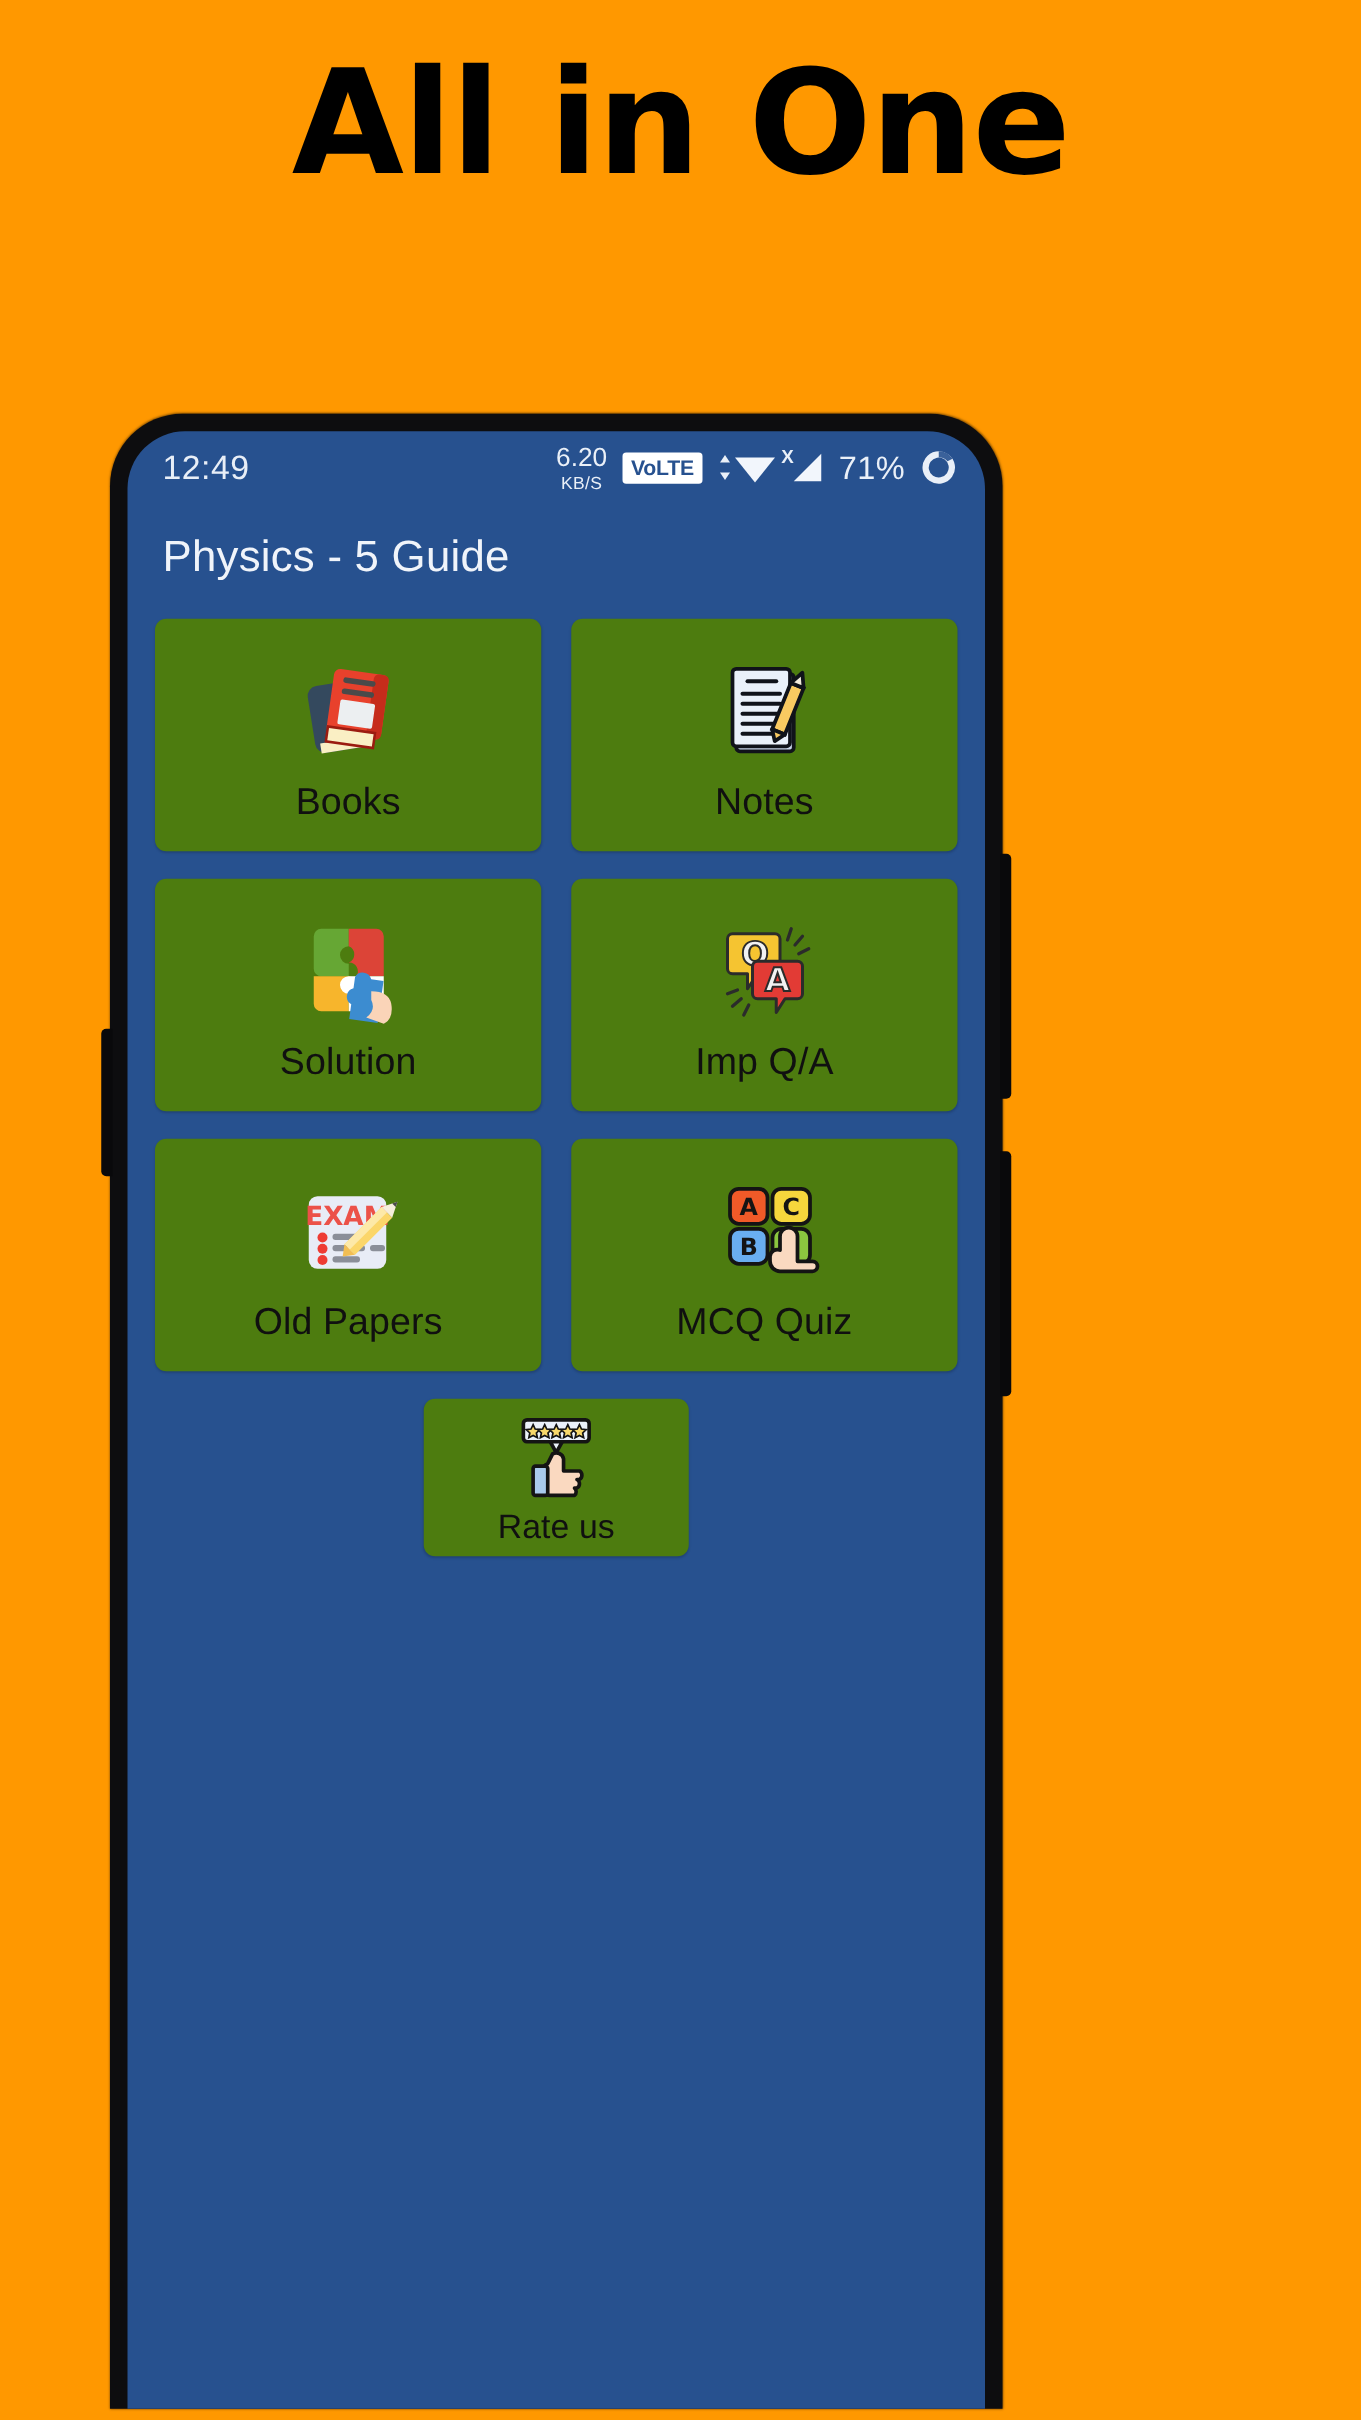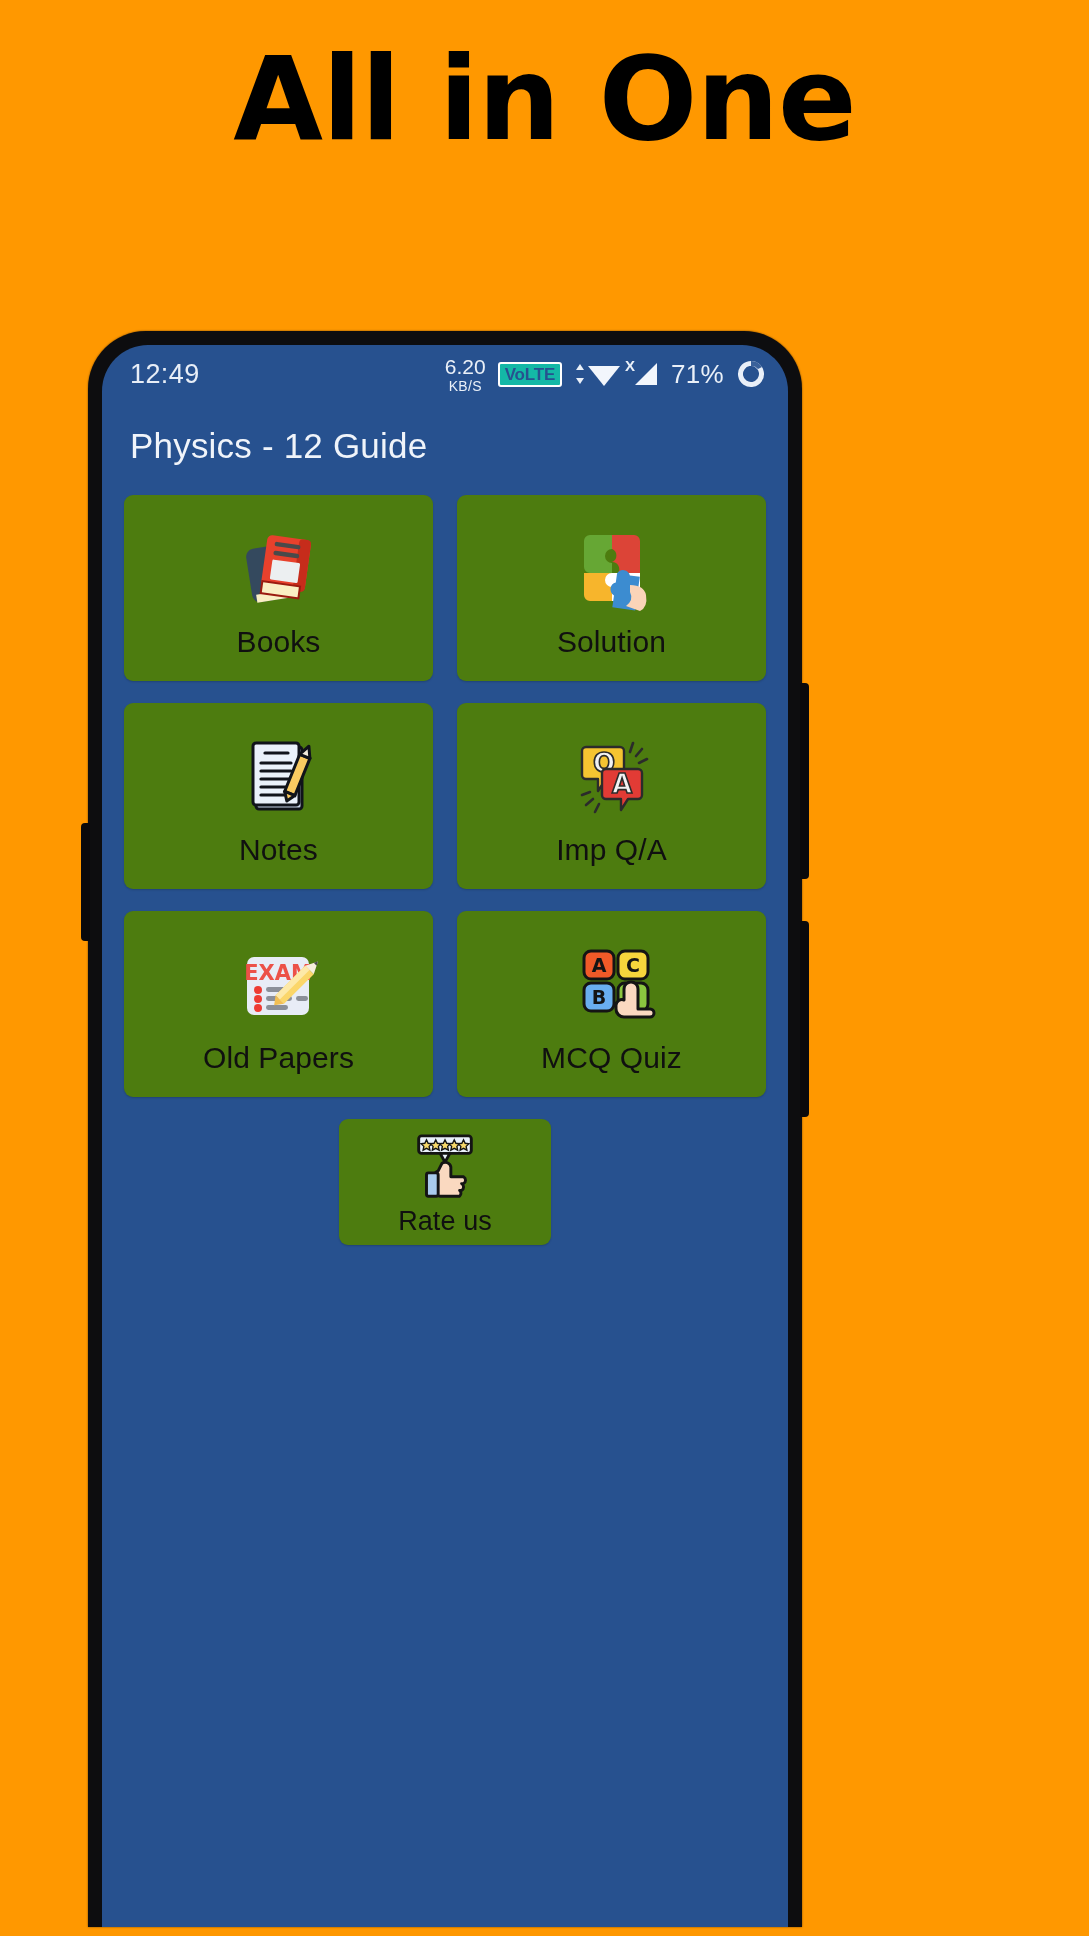--- a/index.html
+++ b/index.html
@@ -96,21 +96,21 @@
     flex-direction: column;
     align-items: center;
     line-height: 1;
     color: #EAF0F8;
   }
   .net-speed .val { font-size: 21px; font-weight: 400; }
   .net-speed .unit { font-size: 14px; margin-top: 2px; letter-spacing: .3px; }
 
   .volte-badge {
     border: 2.5px solid #FFFFFF;
-    background: #14b8a6;
+    background: #ffffff;
     color: #27518F;
     font-size: 17px;
     font-weight: 700;
     padding: 2px 5px;
     border-radius: 3px;
     line-height: 1;
     letter-spacing: -.2px;
   }
 
   .ic { display: block; }
@@ -238,21 +238,21 @@
 
         <svg class="ic" width="30" height="30" viewBox="0 0 30 30" aria-hidden="true">
           <path d="M15 2 a13 13 0 1 0 0 26 a13 13 0 1 0 0 -26 Z M15 7 a8 8 0 1 1 0 16 a8 8 0 1 1 0 -16 Z" fill="#E9EFF8" fill-rule="evenodd" transform="rotate(35 15 15)"></path>
           <path d="M15 2 a13 13 0 0 1 11 6 L22 10 a8 8 0 0 0 -7 -3 Z" fill="#27518F" opacity=".9"></path>
         </svg>
 
       </div>
     </div>
 
     <div class="app-bar">
-      <div class="app-bar-title">Physics - 12 Guide</div>
+      <div class="app-bar-title">Physics - 5 Guide</div>
     </div>
 
     <div class="grid">
 
       <div class="card">
         <div class="card-icon">
           <svg width="92" height="92" viewBox="0 0 92 92" aria-hidden="true">
             <g transform="rotate(-9 46 48)">
               <rect x="16" y="20" width="48" height="54" rx="8" fill="#34495E"></rect>
               <path d="M20 66 L58 66 L58 74 L20 74 Z" fill="#FAEFC4"></path>
@@ -262,34 +262,20 @@
               <rect x="62" y="12" width="12" height="52" rx="4" fill="#C62C1B"></rect>
               <rect x="38" y="18" width="26" height="4.5" rx="2.2" fill="#4A4A4A"></rect>
               <rect x="38" y="27" width="26" height="4.5" rx="2.2" fill="#4A4A4A"></rect>
               <rect x="38" y="36" width="28" height="20" rx="1.5" fill="#ECEFF1"></rect>
               <path d="M30 58 L70 58 L70 72 L30 72 Z" fill="#9B1B10"></path>
               <path d="M32 60 L68 60 L68 70 L32 70 Z" fill="#FAEFC4"></path>
             </g>
           </svg>
         </div>
         <div class="card-label">Books</div>
-      </div>
-
-      <div class="card">
-        <div class="card-icon">
-          <svg width="92" height="92" viewBox="0 0 92 92" aria-hidden="true">
-            <path d="M18 16 a6 6 0 0 1 6 -6 h22 v14 a7 7 0 0 0 0 14 v10 H24 a6 6 0 0 1 -6 -6 Z" fill="#66A734"></path>
-            <path d="M46 10 h22 a6 6 0 0 1 6 6 v32 H52 a7 7 0 0 0 -6 -11 a7 7 0 0 0 0 -13 Z" fill="#DC4437"></path>
-            <path d="M18 48 h28 a7 7 0 0 1 0 14 v14 H24 a6 6 0 0 1 -6 -6 Z" fill="#F7B52C"></path>
-            <path d="M46 48 h28 v22 a6 6 0 0 1 -6 6 H46 v-14 a7 7 0 0 1 0 -14 Z" fill="#FFFFFF"></path>
-            <path d="M49 50 a7 7 0 0 1 13 0 h10 v12 a7 7 0 0 1 0 13 v9 H49 v-12 a7 7 0 0 1 0 -13 Z" fill="#3C8CD0" transform="rotate(8 60 64)"></path>
-            <path d="M64 60 q14 0 16 10 q2 12 -6 16 l-14 -5 q8 -6 4 -14 Z" fill="#FAD4B8"></path>
-          </svg>
-        </div>
-        <div class="card-label">Solution</div>
       </div>
 
       <div class="card">
         <div class="card-icon">
           <svg width="92" height="92" viewBox="0 0 92 92" aria-hidden="true">
             <rect x="23" y="14" width="46" height="62" rx="3" fill="#C9D6EA" stroke="#10131A" stroke-width="3"></rect>
             <rect x="20" y="10" width="46" height="62" rx="3" fill="#EAF1FA" stroke="#10131A" stroke-width="3"></rect>
             <g stroke="#10131A" stroke-width="3.2" stroke-linecap="round">
               <line x1="32" y1="20" x2="55" y2="20"></line>
               <line x1="28" y1="30" x2="58" y2="30"></line>
@@ -299,20 +285,34 @@
               <line x1="28" y1="62" x2="58" y2="62"></line>
             </g>
             <g transform="rotate(22 64 44)">
               <rect x="58" y="22" width="11" height="40" fill="#F9CA61" stroke="#10131A" stroke-width="3"></rect>
               <path d="M58 22 L63.5 11 L69 22 Z" fill="#F2EBDC" stroke="#10131A" stroke-width="3" stroke-linejoin="round"></path>
               <path d="M58 62 L63.5 70 L69 62 Z" fill="#F9CA61" stroke="#10131A" stroke-width="3" stroke-linejoin="round"></path>
             </g>
           </svg>
         </div>
         <div class="card-label">Notes</div>
+      </div>
+
+      <div class="card">
+        <div class="card-icon">
+          <svg width="92" height="92" viewBox="0 0 92 92" aria-hidden="true">
+            <path d="M18 16 a6 6 0 0 1 6 -6 h22 v14 a7 7 0 0 0 0 14 v10 H24 a6 6 0 0 1 -6 -6 Z" fill="#66A734"></path>
+            <path d="M46 10 h22 a6 6 0 0 1 6 6 v32 H52 a7 7 0 0 0 -6 -11 a7 7 0 0 0 0 -13 Z" fill="#DC4437"></path>
+            <path d="M18 48 h28 a7 7 0 0 1 0 14 v14 H24 a6 6 0 0 1 -6 -6 Z" fill="#F7B52C"></path>
+            <path d="M46 48 h28 v22 a6 6 0 0 1 -6 6 H46 v-14 a7 7 0 0 1 0 -14 Z" fill="#FFFFFF"></path>
+            <path d="M49 50 a7 7 0 0 1 13 0 h10 v12 a7 7 0 0 1 0 13 v9 H49 v-12 a7 7 0 0 1 0 -13 Z" fill="#3C8CD0" transform="rotate(8 60 64)"></path>
+            <path d="M64 60 q14 0 16 10 q2 12 -6 16 l-14 -5 q8 -6 4 -14 Z" fill="#FAD4B8"></path>
+          </svg>
+        </div>
+        <div class="card-label">Solution</div>
       </div>
 
       <div class="card">
         <div class="card-icon">
           <svg width="92" height="92" viewBox="0 0 92 92" aria-hidden="true">
             <path d="M20 14 h34 a4 4 0 0 1 4 4 v24 a4 4 0 0 1 -4 4 h-14 l-8 12 v-12 h-12 a4 4 0 0 1 -4 -4 v-24 a4 4 0 0 1 4 -4 Z" fill="#F5C431" stroke="#2B2B2B" stroke-width="2.4" stroke-linejoin="round"></path>
             <text x="38" y="39" font-family="'DejaVu Sans',sans-serif" font-size="26" font-weight="700" fill="#F2F2F2" stroke="#2B2B2B" stroke-width="1.6" text-anchor="middle">Q</text>
             <path d="M40 36 h32 a4 4 0 0 1 4 4 v22 a4 4 0 0 1 -4 4 h-10 l-7 11 v-11 h-15 a4 4 0 0 1 -4 -4 v-22 a4 4 0 0 1 4 -4 Z" fill="#E23B35" stroke="#2B2B2B" stroke-width="2.4" stroke-linejoin="round"></path>
             <text x="56" y="60" font-family="'DejaVu Sans',sans-serif" font-size="26" font-weight="700" fill="#F2F2F2" stroke="#2B2B2B" stroke-width="1.6" text-anchor="middle">A</text>
             <g stroke="#2B2B2B" stroke-width="2.6" stroke-linecap="round" fill="none">

